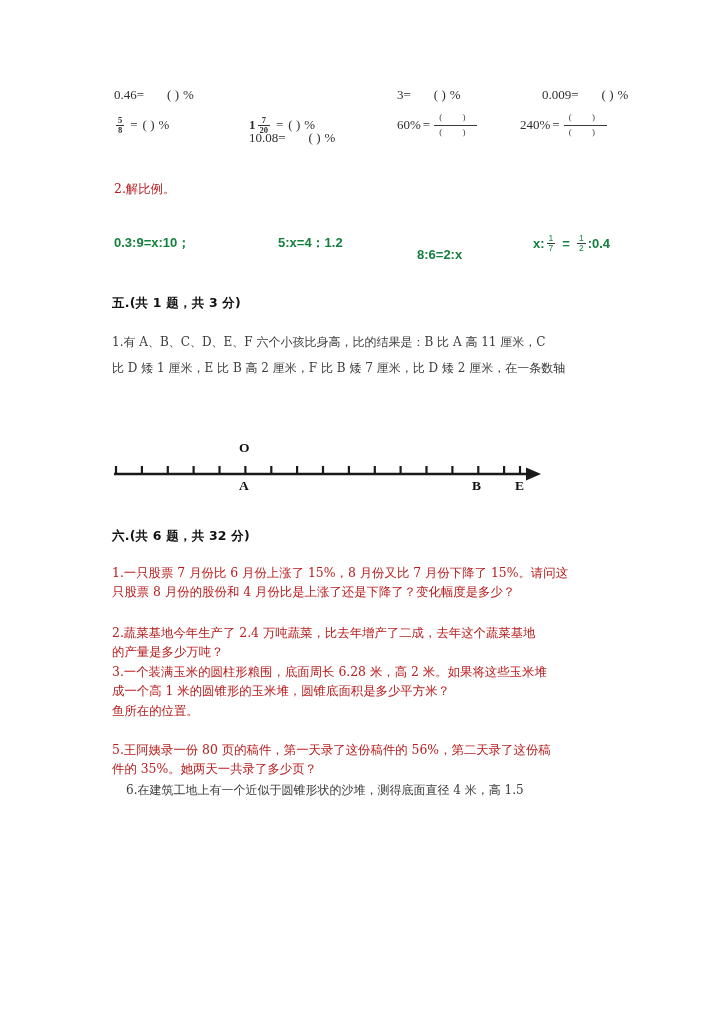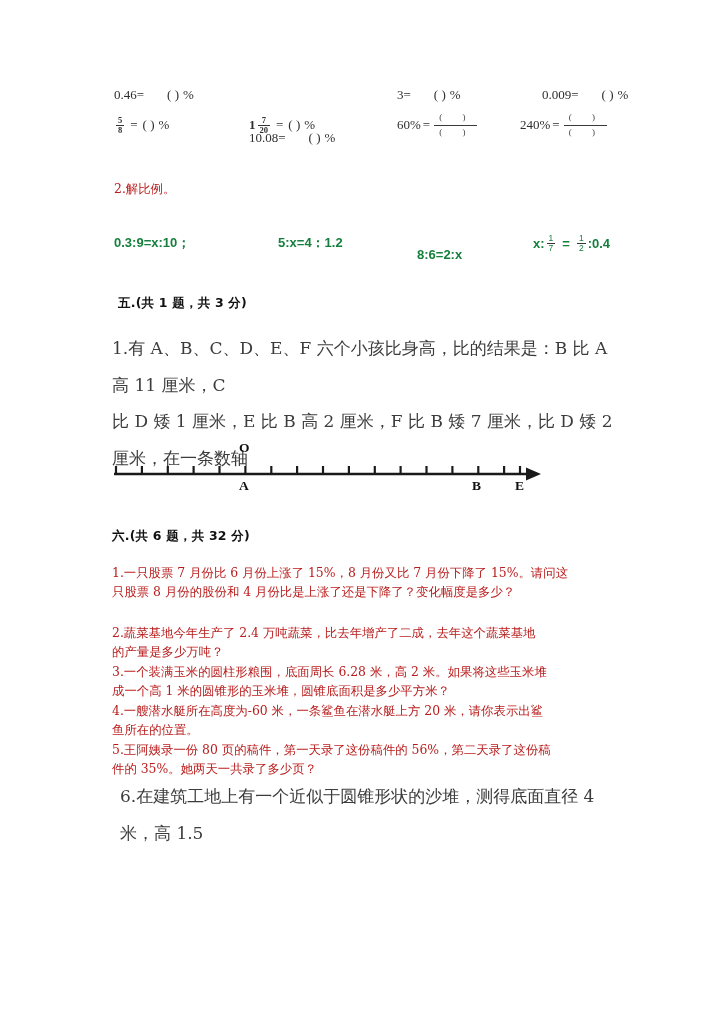--- a/index.html
+++ b/index.html
@@ -35,21 +35,21 @@
     color: #111;
     letter-spacing: .2px;
   }
   .qtext {
     font-size: 12.4px;
     line-height: 1.55;
     color: #b91c1c;
     font-family: "DejaVu Serif", "Liberation Serif", serif;
   }
   .qtext-wide {
-    font-size: 17px;
+    font-size: 12px;
     line-height: 2.15;
     color: #3c3c3c;
     font-family: "DejaVu Serif", "Liberation Serif", serif;
   }
 
   
   .conv-row {
     position: absolute;
     left: 0;
     width: 520px;
@@ -249,21 +249,21 @@
         </span>
         <span style="margin:0 5px;">=</span>
         <span class="frac">
           <span class="num">1</span>
           <span class="den">2</span>
         </span>
         <span>:0.4</span>
       </div>
     </div>
 
-    <div class="section-head" style="position:absolute; left:12px; top:295px;">五.(共 1 题，共 3 分)</div>
+    <div class="section-head" style="position:absolute; left:6px; top:295px;">五.(共 1 题，共 3 分)</div>
 
     <div style="position:absolute; left:6px; top:330px; width:510px;">
       <div class="qtext-wide">1.有 A、B、C、D、E、F 六个小孩比身高，比的结果是：B 比 A 高 11 厘米，C</div>
       <div class="qtext-wide">比 D 矮 1 厘米，E 比 B 高 2 厘米，F 比 B 矮 7 厘米，比 D 矮 2 厘米，在一条数轴</div>
     </div>
 
     <div class="numberline" style="left:0px; top:440px;">
       <svg width="440" height="62" viewBox="0 0 440 62">
 
         <line x1="8" y1="34" x2="422" y2="34" stroke="#1a1a1a" stroke-width="2.6"></line>
@@ -308,27 +308,26 @@
       <div class="qtext">2.蔬菜基地今年生产了 2.4 万吨蔬菜，比去年增产了二成，去年这个蔬菜基地</div>
       <div class="qtext">的产量是多少万吨？</div>
     </div>
 
     <div style="position:absolute; left:6px; top:662px; width:512px;">
       <div class="qtext">3.一个装满玉米的圆柱形粮围，底面周长 6.28 米，高 2 米。如果将这些玉米堆</div>
       <div class="qtext">成一个高 1 米的圆锥形的玉米堆，圆锥底面积是多少平方米？</div>
     </div>
 
     <div style="position:absolute; left:6px; top:701px; width:512px;">
-      <div class="qtext">4.一艘潜水艇所在高度为-60 米，一条鲨鱼在潜水艇上方 20 米，请你表示出鲨</div>
       <div class="qtext">鱼所在的位置。</div>
     </div>
 
     <div style="position:absolute; left:6px; top:740px; width:512px;">
       <div class="qtext">5.王阿姨录一份 80 页的稿件，第一天录了这份稿件的 56%，第二天录了这份稿</div>
       <div class="qtext">件的 35%。她两天一共录了多少页？</div>
     </div>
 
-    <div style="position:absolute; left:14px; top:778px; width:512px;">
+    <div style="position:absolute; left:20px; top:778px; width:512px;">
       <div class="qtext-wide">6.在建筑工地上有一个近似于圆锥形状的沙堆，测得底面直径 4 米，高 1.5</div>
     </div>
 
   </div>
 </div>
 
 </body></html>

